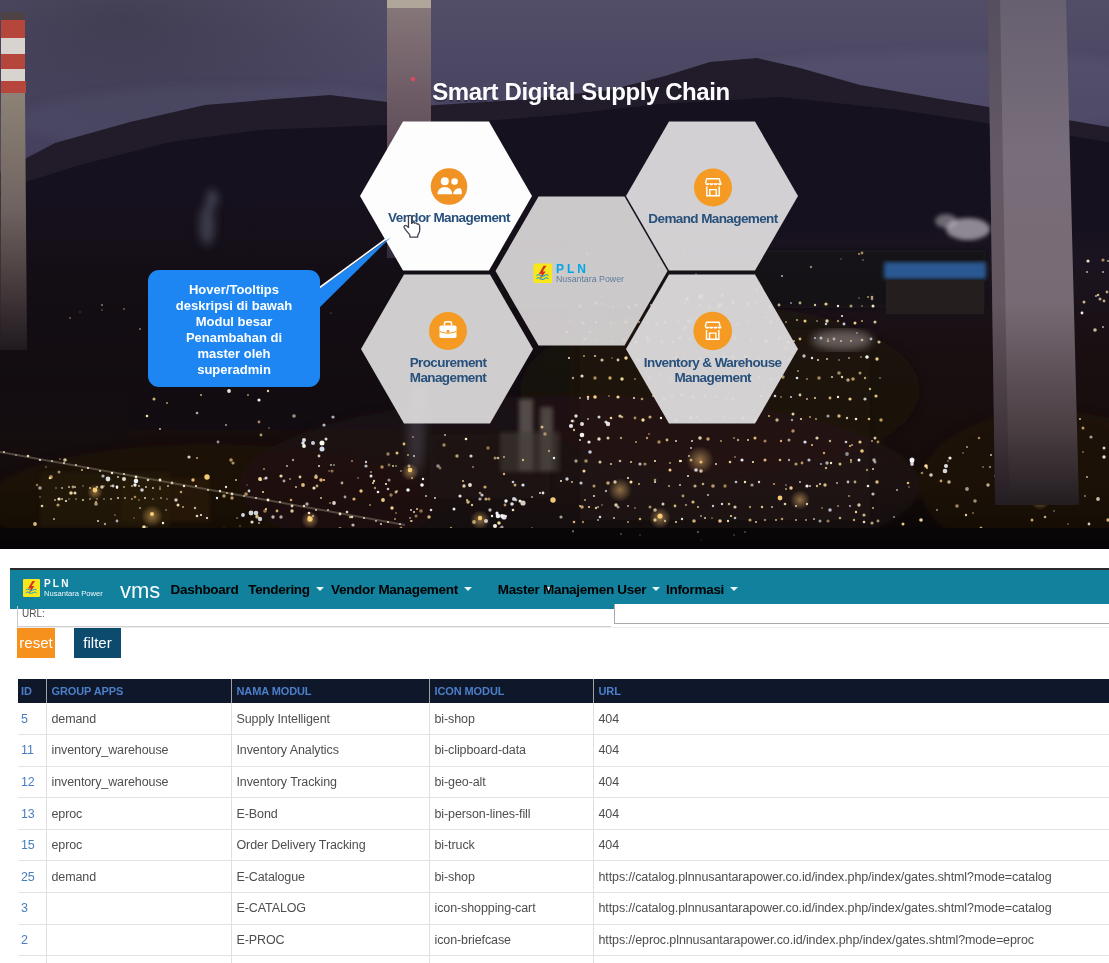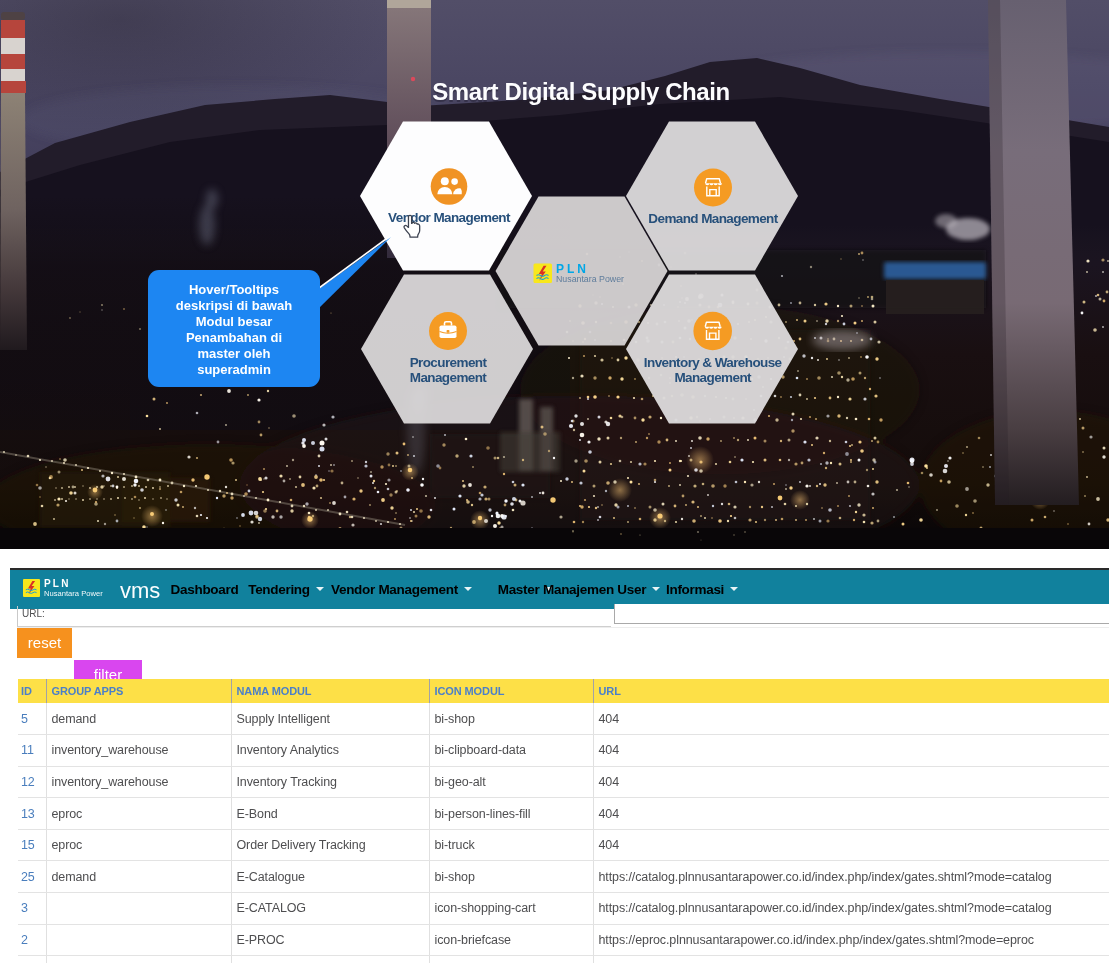--- a/index.html
+++ b/index.html
@@ -17,26 +17,26 @@
   
   #urlbox{left:17px;top:606px;width:593px;height:20px;border-left:1px solid #c9c9c9;
           border-bottom:1px solid #cfcfcf;}
   #urllabel{left:22px;top:608px;font-size:10px;color:#4f4f51;}
   #rinput{left:614px;top:604px;width:495px;height:19px;background:#fff;
           border-left:1px solid #a9a9a9;border-bottom:1px solid #a9a9a9;}
   #formline{left:17px;top:627px;width:1092px;height:0;border-top:1px solid #ededed;}
   
   .btn{position:absolute;top:628px;height:30px;color:#fff;font-size:15px;
        text-align:center;line-height:30px;}
-  #breset{left:17px;width:55px;background:#f6911e;}
-  #bfilter{left:74px;width:68px;background:#d946ef;margin-top:32px;}
+  #breset{left:17px;width:38px;background:#f6911e;}
+  #bfilter{left:74px;width:47px;background:#0c4a6e;}
   
   #tbl{left:18px;top:679px;width:1182px;border-collapse:collapse;table-layout:fixed;
        font-size:12.5px;color:#4e4e50;letter-spacing:-0.1px;}
-  #tbl th{background:#fde047;color:#4b7fc9;font-size:11px;text-align:left;
+  #tbl th{background:#0f172a;color:#4b7fc9;font-size:11px;text-align:left;
           font-weight:bold;height:24px;padding:0 0 0 5px;
           border-right:1px solid #a2a2a6;box-sizing:border-box;}
   #tbl td{height:31.6px;padding:0 0 0 5px;border-bottom:1px solid #e3e3e3;
           border-right:1px solid #e0e0e0;box-sizing:border-box;
           white-space:nowrap;overflow:hidden;}
   #tbl td.id, #tbl th.id{padding-left:3px;}
   #tbl td.id{color:#4a7ebd;}
   #tbl td.last,#tbl th.last{border-right:none;}
 </style>
 </head>

